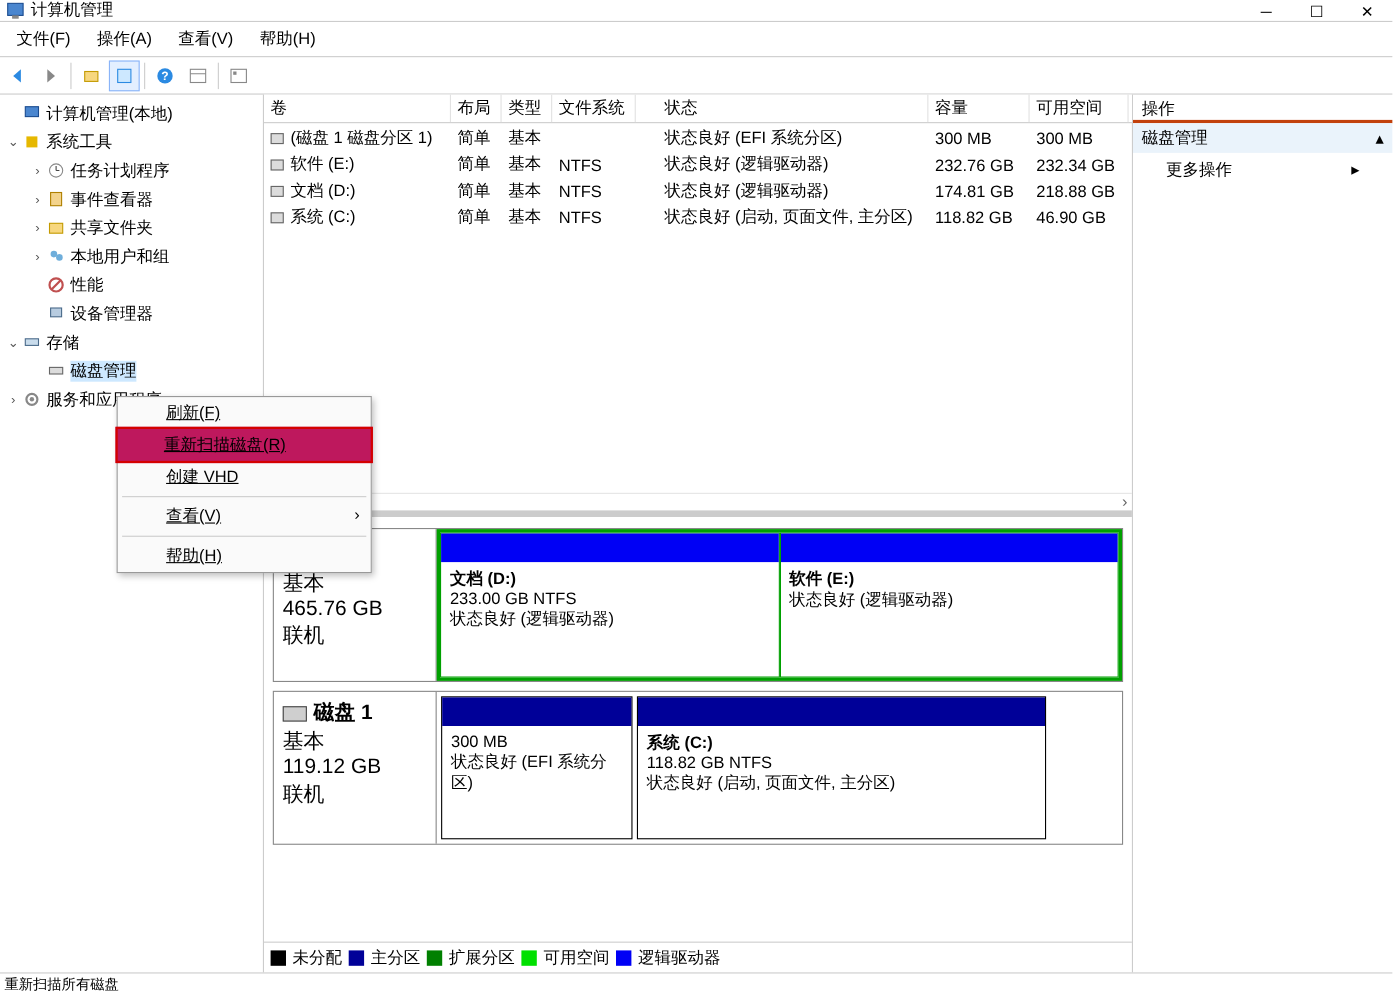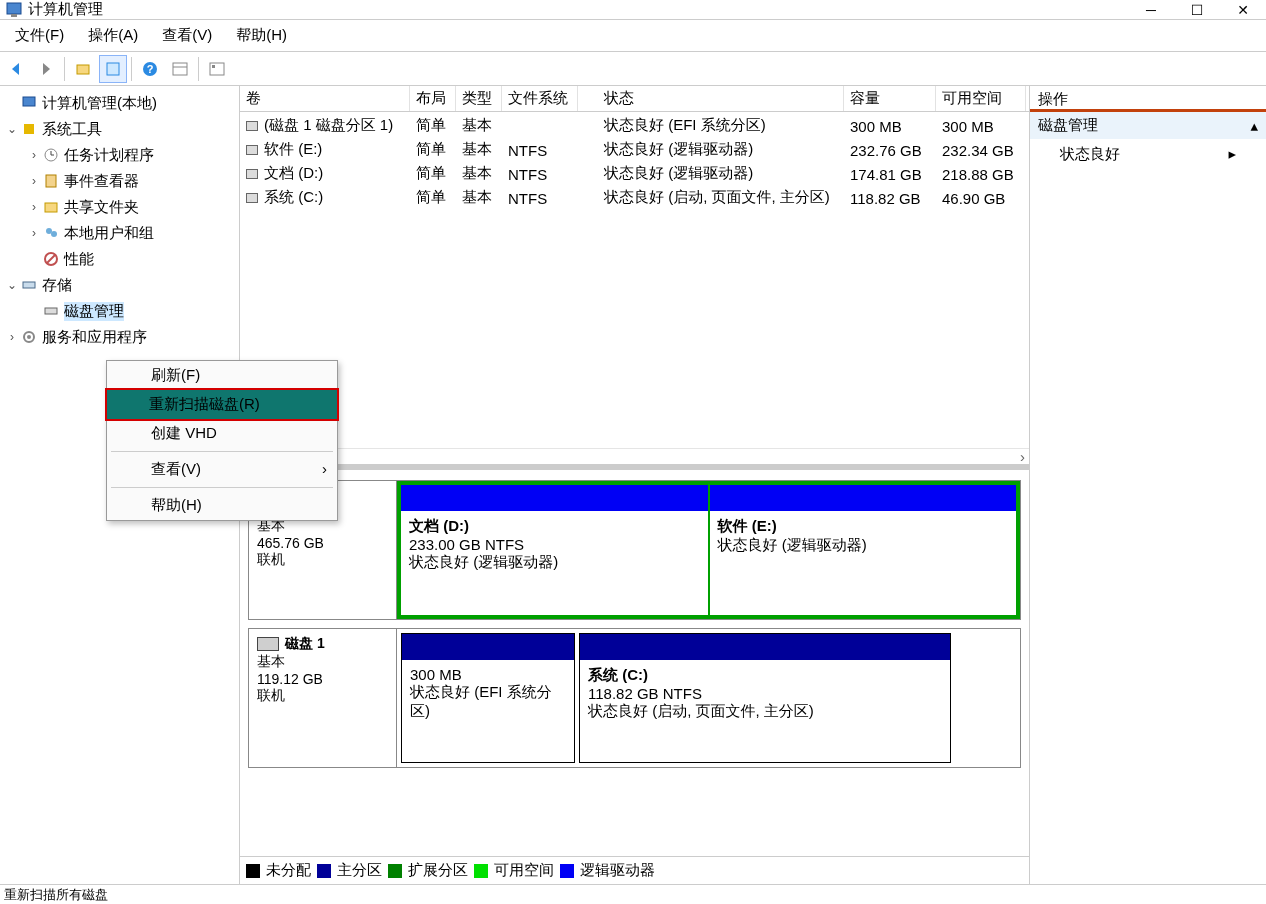--- a/index.html
+++ b/index.html
@@ -25,41 +25,41 @@
 .vol-header .col { border-right: 1px solid #e2e2e2; padding: 3px 6px; font-size: 15px; }
 .vol-rows { }
 .vol-row { display: flex; height: 24px; align-items: flex-end; }
 .vol-row .cell { padding: 1px 6px; font-size: 15px; white-space: nowrap; overflow: hidden; }
 .col-vol { width: 170px; } .col-layout { width: 46px; } .col-type { width: 46px; } .col-fs { width: 76px; } .col-status { width: 246px; margin-left: 20px; } .col-cap { width: 92px; } .col-free { width: 90px; }
 .vol-icon { display:inline-block; width:12px; height:10px; background:#dcdcdc; border:1px solid #666; margin-right:6px; vertical-align:middle; }
 .volume-scroll { height: 16px; display:flex; justify-content:flex-end; padding-right:4px; align-items:center; color:#666; border-top:1px solid #e5e5e5; }
 .divider { height: 6px; background: #ccc; cursor: row-resize; }
 .graphical { flex: 1; overflow: auto; padding: 10px 8px 4px 8px; }
 .disk-row { display: flex; border: 1px solid #888; margin-bottom: 8px; min-height: 140px; }
-.disk-info { width: 148px; border-right: 1px solid #888; padding: 6px 8px; font-size: 14px; }
+.disk-info { width: 148px; border-right: 1px solid #888; padding: 6px 8px; font-size: 19px; }
 .disk-info .diskicon { display:inline-block; width:22px; height:14px; background:#cfcfcf; border:1px solid #444; margin-right:6px; vertical-align:middle; }
 .disk-info .dname { font-weight: bold; }
 .parts { flex: 1; display: flex; padding: 4px; gap: 4px; }
 .part { border: 1px solid #000; flex: 1; display:flex; flex-direction:column; }
 .part-header { height: 26px; }
 .part-header.blue { background: #0000f5; }
 .part-header.darkblue { background: #000098; }
 .part-body { padding: 6px 8px; font-size: 15px; }
 .part-body .pname { font-weight: bold; }
 .disk0 .parts { border: 3px solid #00a000; padding: 0; gap:0; }
 .disk0 .part { border: 1px solid #00a000; }
 .legend { height: 28px; border-top: 1px solid #ccc; display:flex; align-items:center; gap: 6px; padding-left: 6px; font-size: 15px; }
 .legend .sw { width: 14px; height: 14px; display:inline-block; }
 .actions-pane { width: 236px; }
 .actions-pane .ahdr { height: 26px; padding: 4px 8px; border-bottom: 3px solid #c2410c; font-size: 15px; }
 .actions-pane .asub { background: #eaf3fb; padding: 4px 8px; display:flex; justify-content:space-between; align-items:center; font-size: 15px; }
 .actions-pane .amore { padding: 6px 30px; display:flex; justify-content:space-between; font-size: 15px; }
 .context-menu { position: absolute; left: 106px; top: 360px; width: 232px; background: #fafafa; border: 1px solid #999; box-shadow: 2px 3px 6px rgba(0,0,0,.25); z-index: 50; }
-.context-menu .cmi { padding: 5px 14px 5px 44px; font-size: 15px; position: relative; }
-.context-menu .cmi.highlight { background: #0f766e; border: 2px solid #d40000; margin: -2px; padding: 5px 12px 5px 42px; }
+.context-menu .cmi { padding: 5px 14px 5px 44px; font-size: 15px; position: relative; text-decoration: underline; }
+.context-menu .cmi.highlight { background: #be185d; border: 2px solid #d40000; margin: -2px; padding: 5px 12px 5px 42px; }
 .context-menu .cmsep { height: 1px; background: #ccc; margin: 3px 4px; }
 .context-menu .cmi .arrow { position:absolute; right:10px; }
 .statusbar { height: 20px; border-top: 1px solid #ccc; padding: 0 4px; font-size: 13px; display:flex; align-items:center; }
 </style>
 </head>
 <body>
 
 <div class="titlebar">
   <span class="icon">
     <svg width="16" height="16">
@@ -185,20 +185,28 @@
       <span class="tlabel">本地用户和组</span>
     </div>
     <div class="tree-node" style="padding-left:42px">
       <span class="ticon">
           <svg width="16" height="16">
             <circle cx="8" cy="8" r="6" fill="none" stroke="#c05050" stroke-width="2"></circle>
             <line x1="4" y1="12" x2="12" y2="4" stroke="#c05050" stroke-width="2"></line>
           </svg>
         </span>
       <span class="tlabel">性能</span>
+    </div>
+    <div class="tree-node" style="padding-left:42px">
+      <span class="ticon">
+          <svg width="16" height="16">
+            <rect x="3" y="3" width="10" height="8" fill="#b8cce0" stroke="#4a6a8a"></rect>
+          </svg>
+        </span>
+      <span class="tlabel">设备管理器</span>
     </div>
     <div class="tree-node" style="padding-left:4px">
       <span class="expander">⌄</span>
       <span class="ticon">
           <svg width="16" height="16">
             <rect x="2" y="5" width="12" height="6" fill="#c9dcec" stroke="#4a6a8a"></rect>
           </svg>
         </span>
       <span class="tlabel">存储</span>
     </div>
@@ -342,21 +350,21 @@
     </div>
   </div>
 
   <div class="actions-pane">
     <div class="ahdr">操作</div>
     <div class="asub">
       <span>磁盘管理</span>
       <span>▴</span>
     </div>
     <div class="amore">
-      <span>状态良好</span>
+      <span>更多操作</span>
       <span>▸</span>
     </div>
   </div>
 </div>
 
 <div class="context-menu">
   <div class="cmi">刷新(F)</div>
   <div class="cmi highlight">重新扫描磁盘(R)</div>
   <div class="cmi">创建 VHD</div>
   <div class="cmsep"></div>

